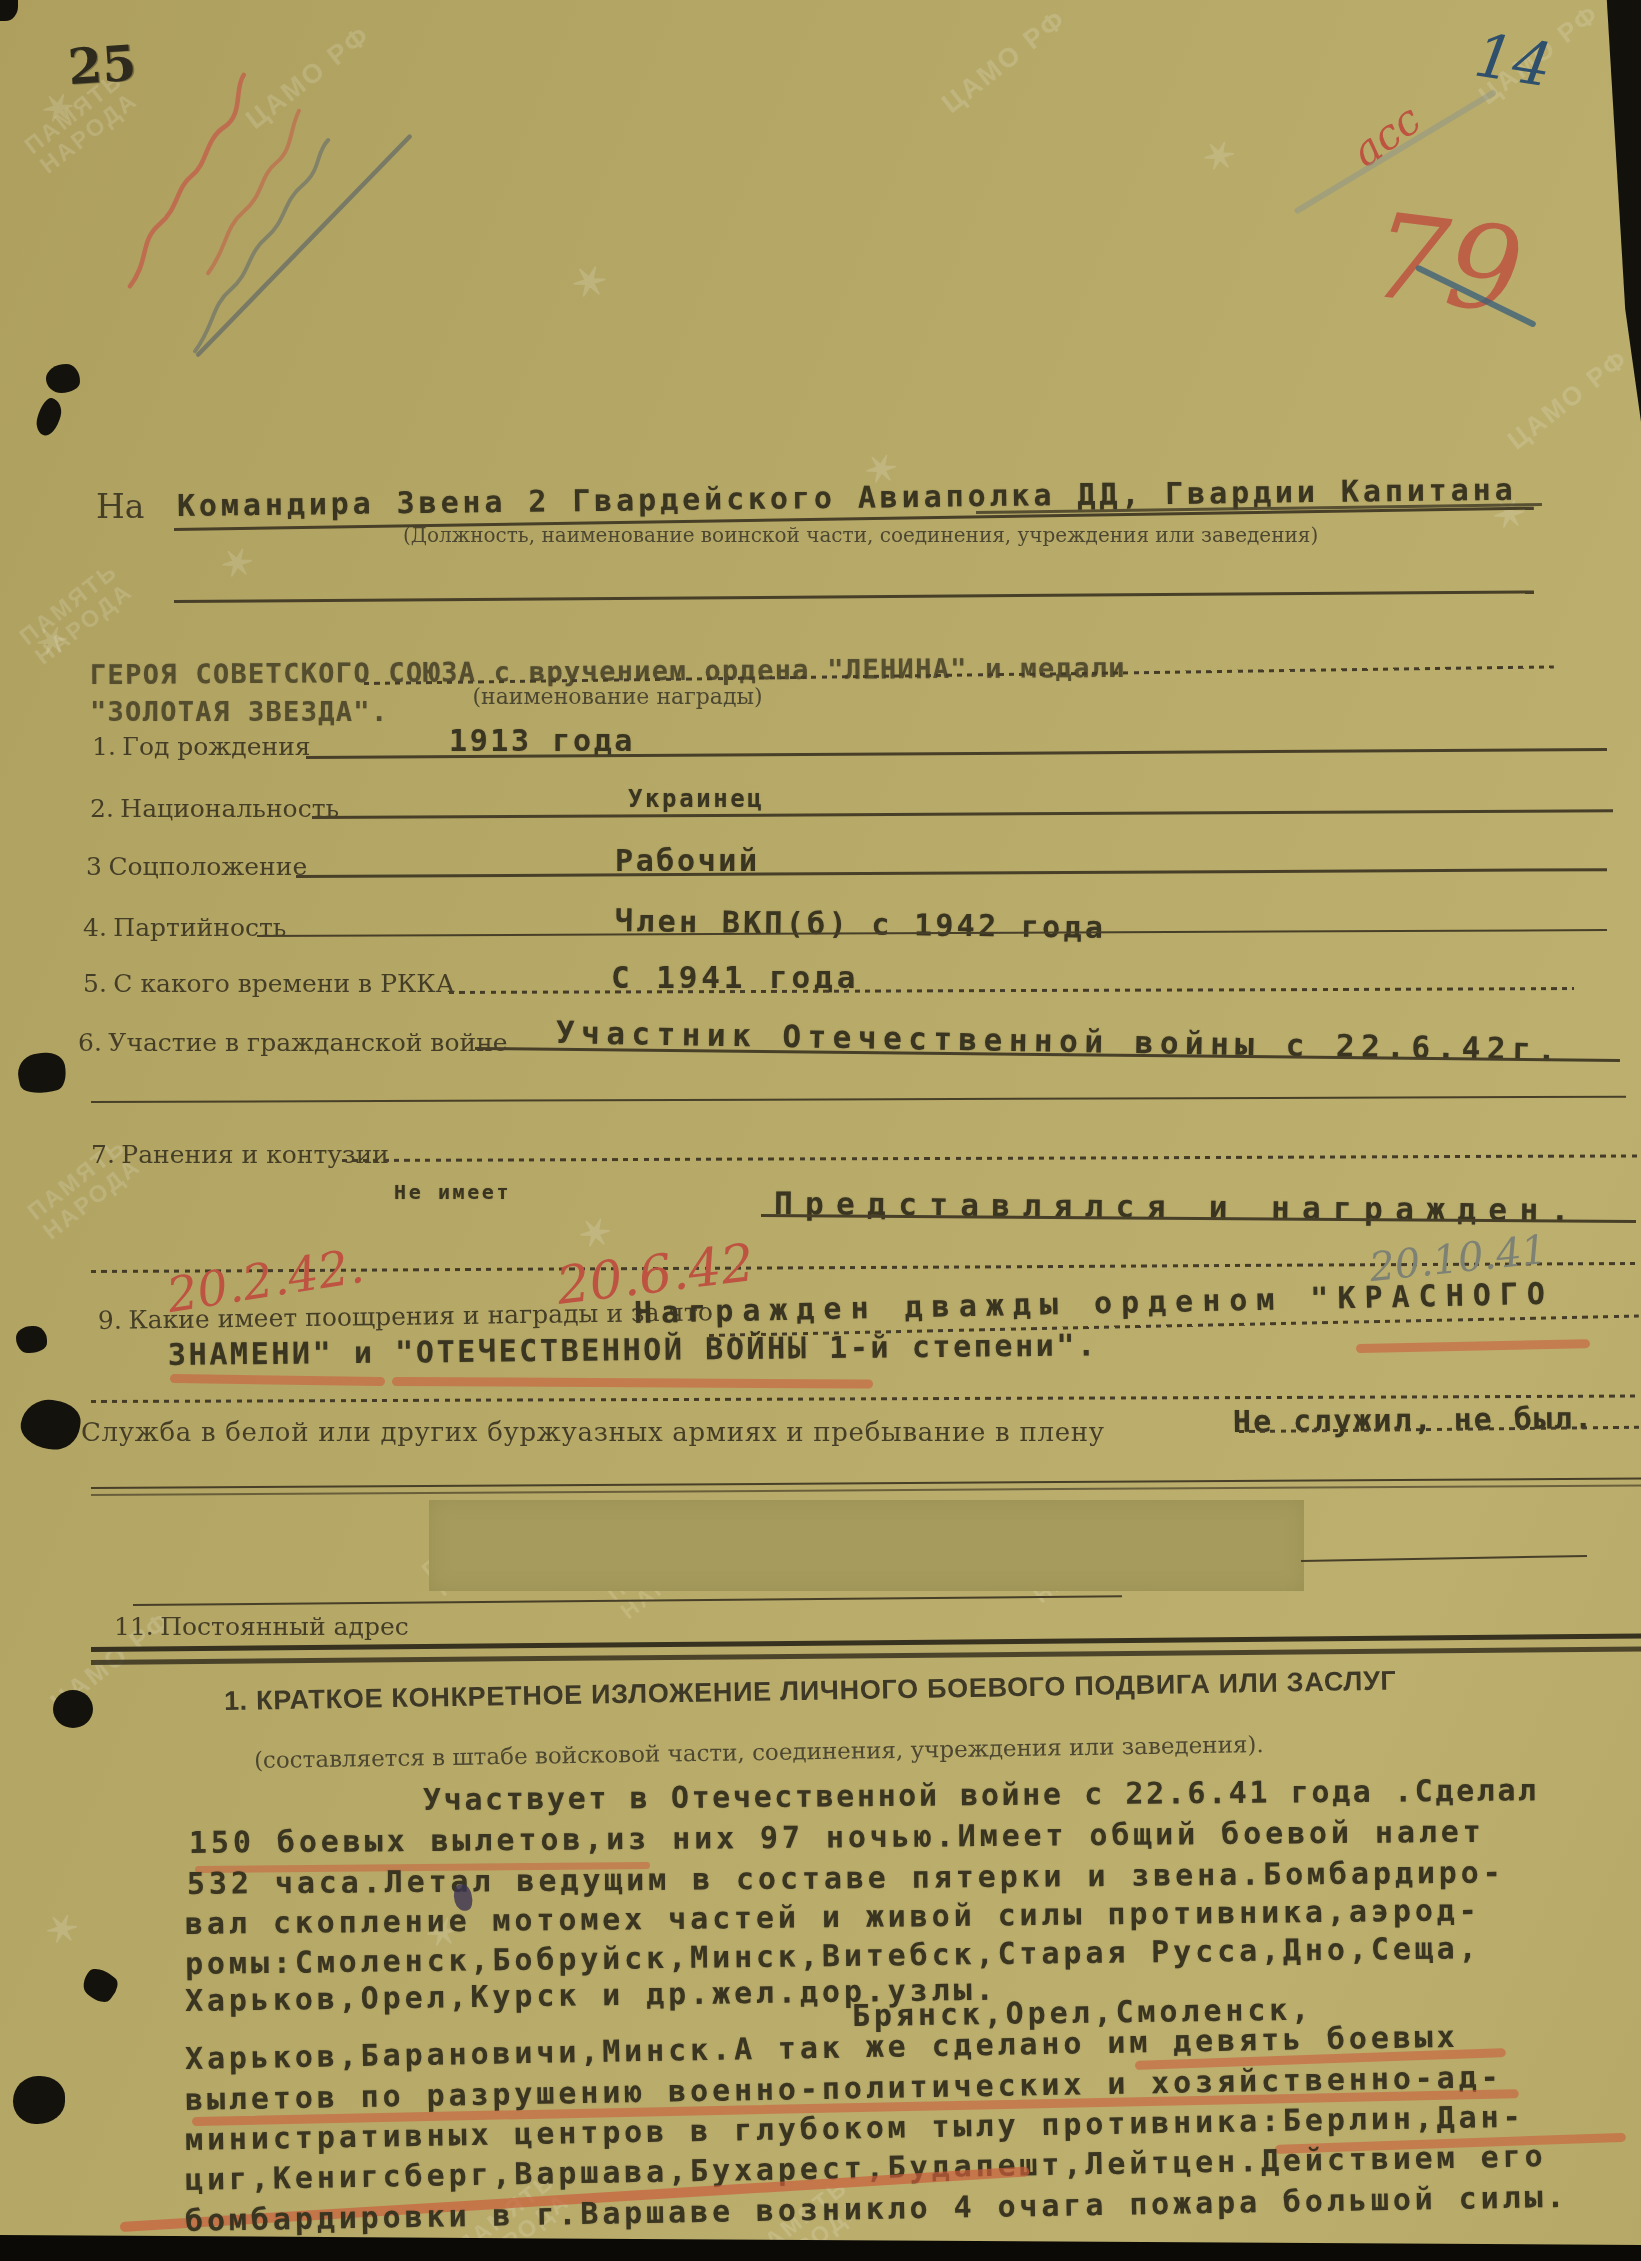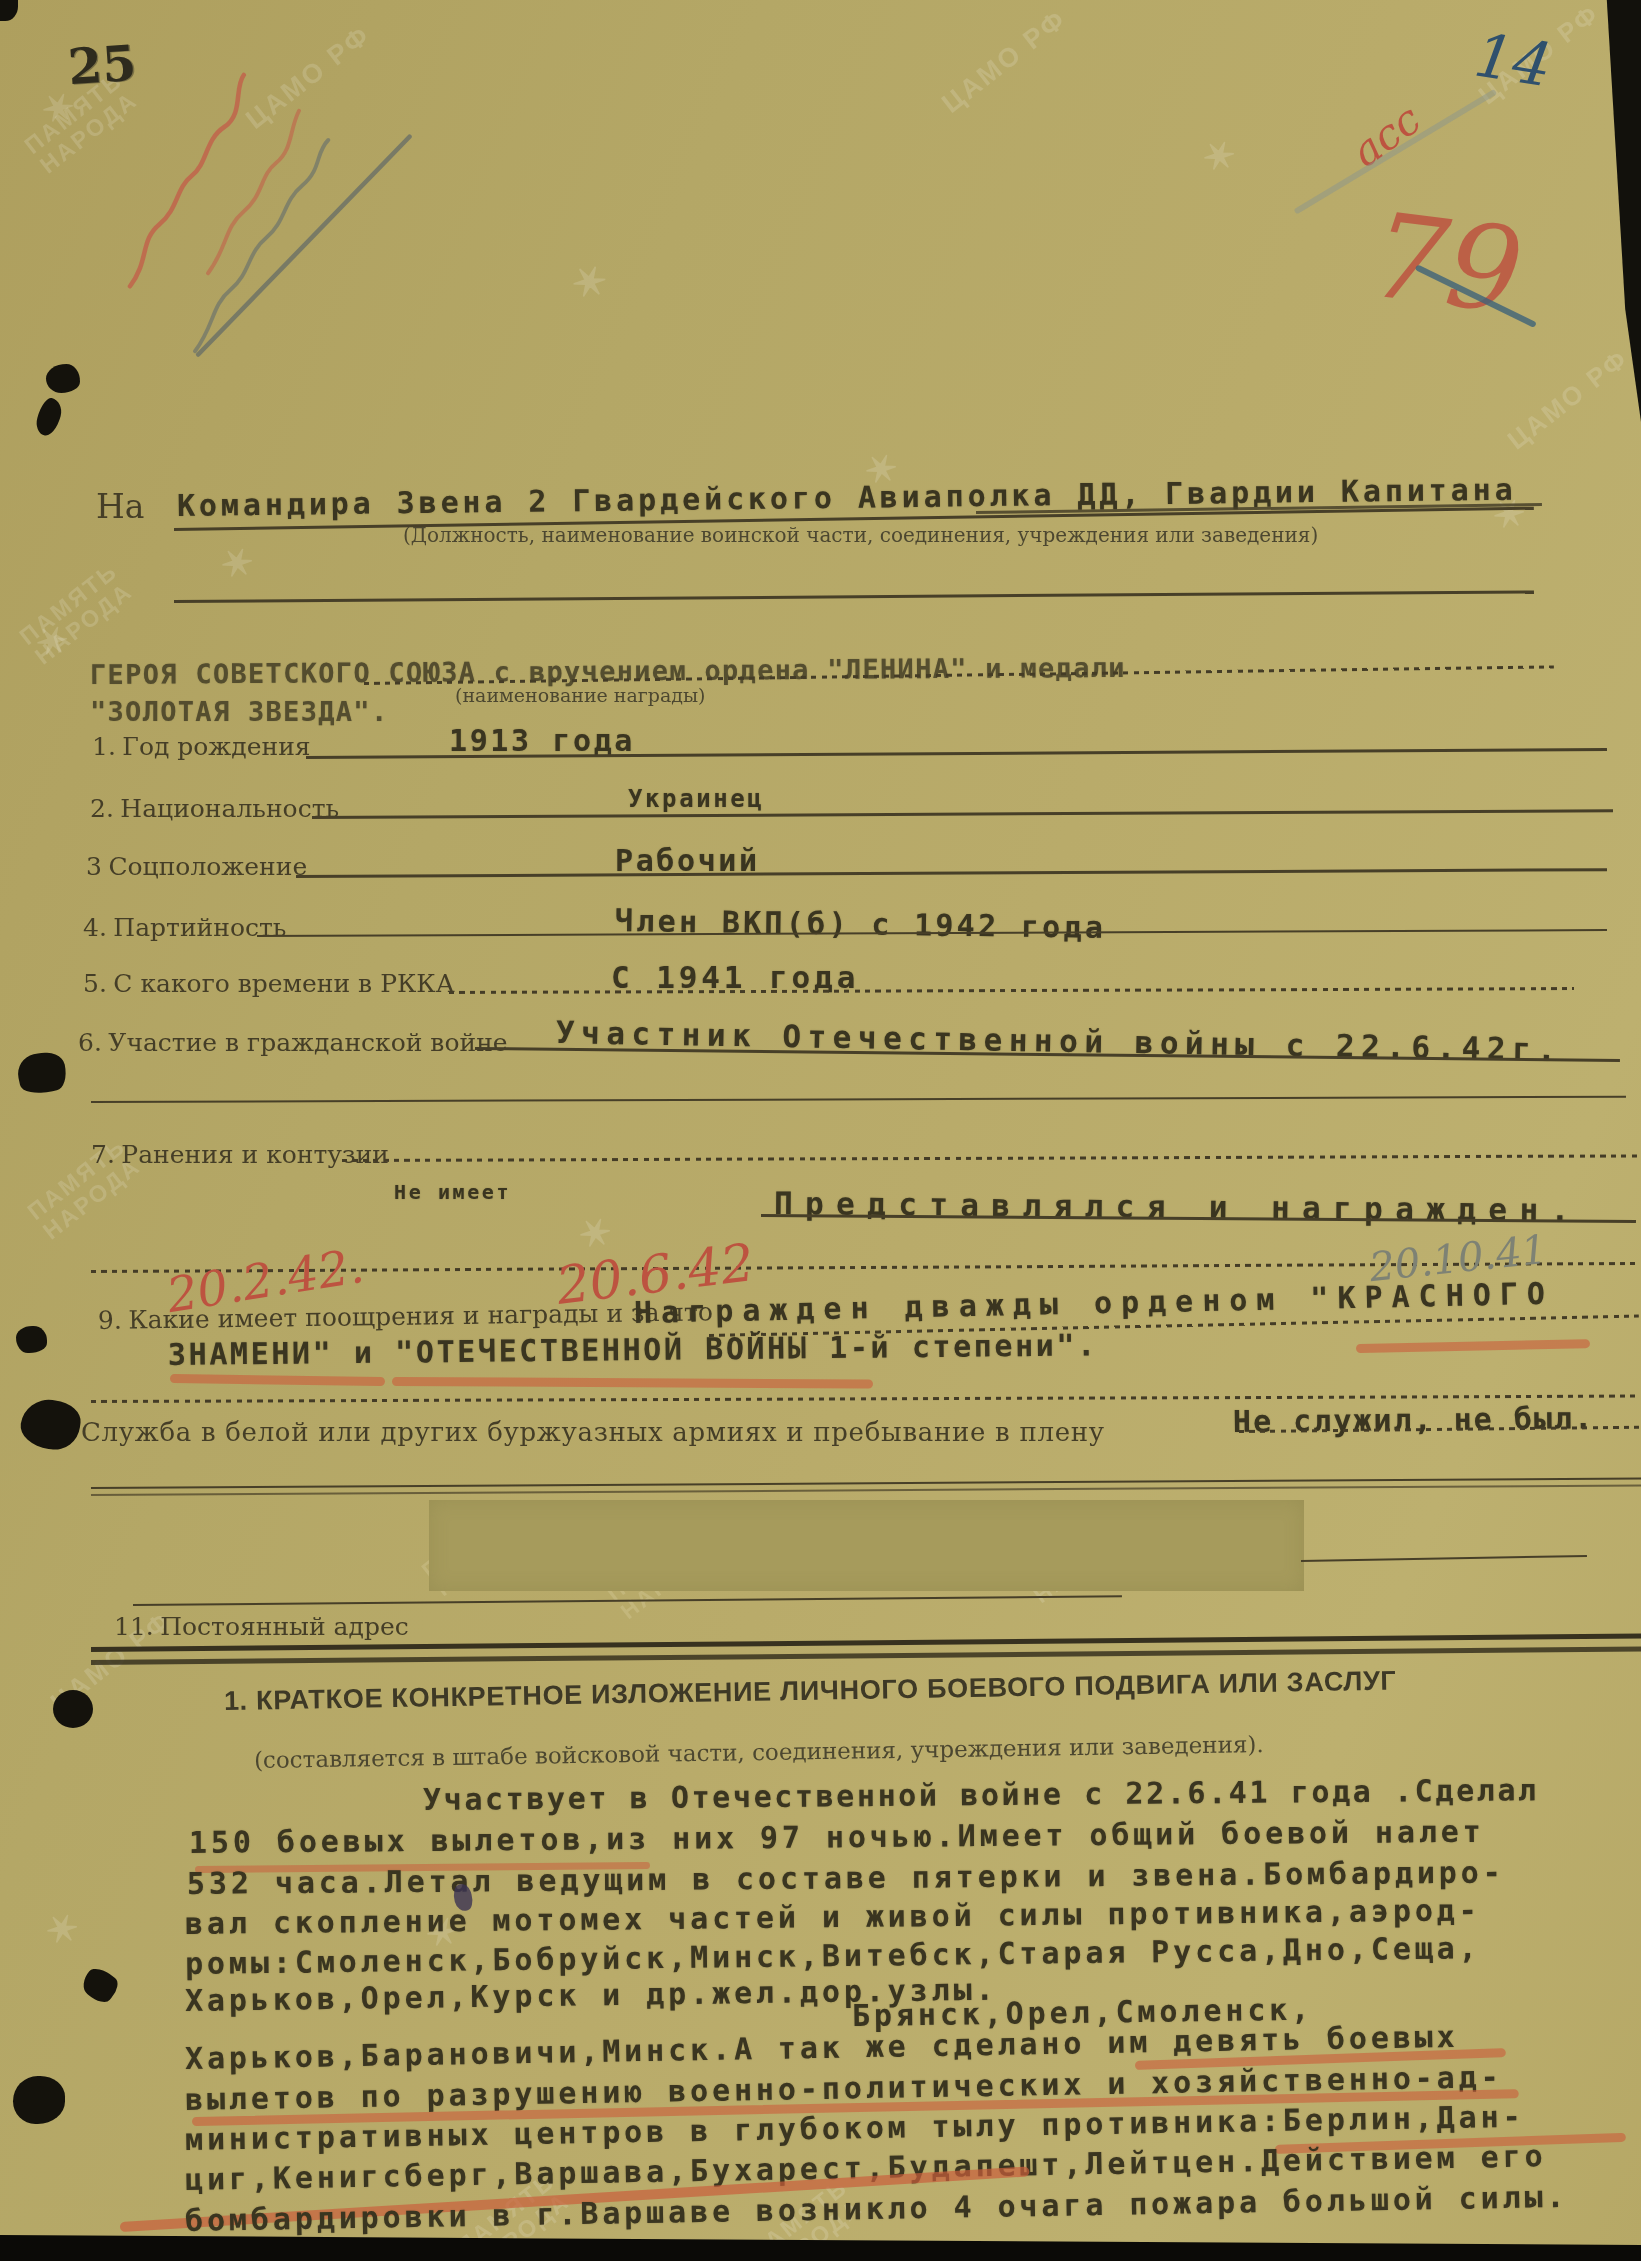--- a/index.html
+++ b/index.html
@@ -96,21 +96,21 @@
   <div class="t print" style="left:96px;top:487px;font-size:33px">На</div>
   <div class="t typed" style="left:177px;top:488px;font-size:30px;letter-spacing:3.9px;transform:rotate(-0.7deg);transform-origin:left center">Командира Звена 2 Гвардейского Авиаполка ДД, Гвардии Капитана</div>
   <div class="rule" style="left:174px;top:528px;width:1360px;transform:rotate(-0.9deg)"></div>
   <div style="position:absolute;left:976px;top:511px;width:566px;height:2.6px;background:#473f28;transform:rotate(-0.8deg);transform-origin:left center;opacity:.85"></div>
   <div class="t hint" style="left:403px;top:523px;width:846px;text-align:right;font-size:20px">(Должность, наименование воинской части, соединения, учреждения или заведения)</div>
 
   <div class="rule" style="left:174px;top:600px;width:1360px;transform:rotate(-0.4deg)"></div>
 
   <div class="t typed faded" style="left:90px;top:659px;font-size:27px;letter-spacing:1.3px;transform:rotate(-0.4deg);transform-origin:left center">ГЕРОЯ СОВЕТСКОГО СОЮЗА с вручением ордена "ЛЕНИНА" и медали</div>
   <div class="dotrule" style="left:364px;top:682px;width:1190px;transform:rotate(-0.8deg)"></div>
-  <div class="t hint" style="left:455px;top:684px;width:325px;text-align:left;font-size:19px">(наименование награды)</div>
+  <div class="t hint" style="left:455px;top:684px;width:325px;text-align:center;font-size:22px">(наименование награды)</div>
   <div class="t typed faded" style="left:90px;top:696px;font-size:27px;letter-spacing:1.3px">"ЗОЛОТАЯ ЗВЕЗДА".</div>
 
   <div class="t print" style="left:92px;top:732px;font-size:25px"><span class="num">1.</span><span>Год рождения</span></div>
   <div class="t typed" style="left:449px;top:723px;font-size:30px;letter-spacing:2.6px">1913 года</div>
   <div class="rule" style="left:306px;top:756px;width:1301px;transform:rotate(-0.35deg)"></div>
 
   <div class="t print" style="left:90px;top:794px;font-size:25px"><span class="num">2.</span><span>Национальность</span></div>
   <div class="t typed" style="left:628px;top:785px;font-size:24px;letter-spacing:2.6px">Украинец</div>
   <div class="rule" style="left:312px;top:816px;width:1301px;transform:rotate(-0.3deg)"></div>
 

